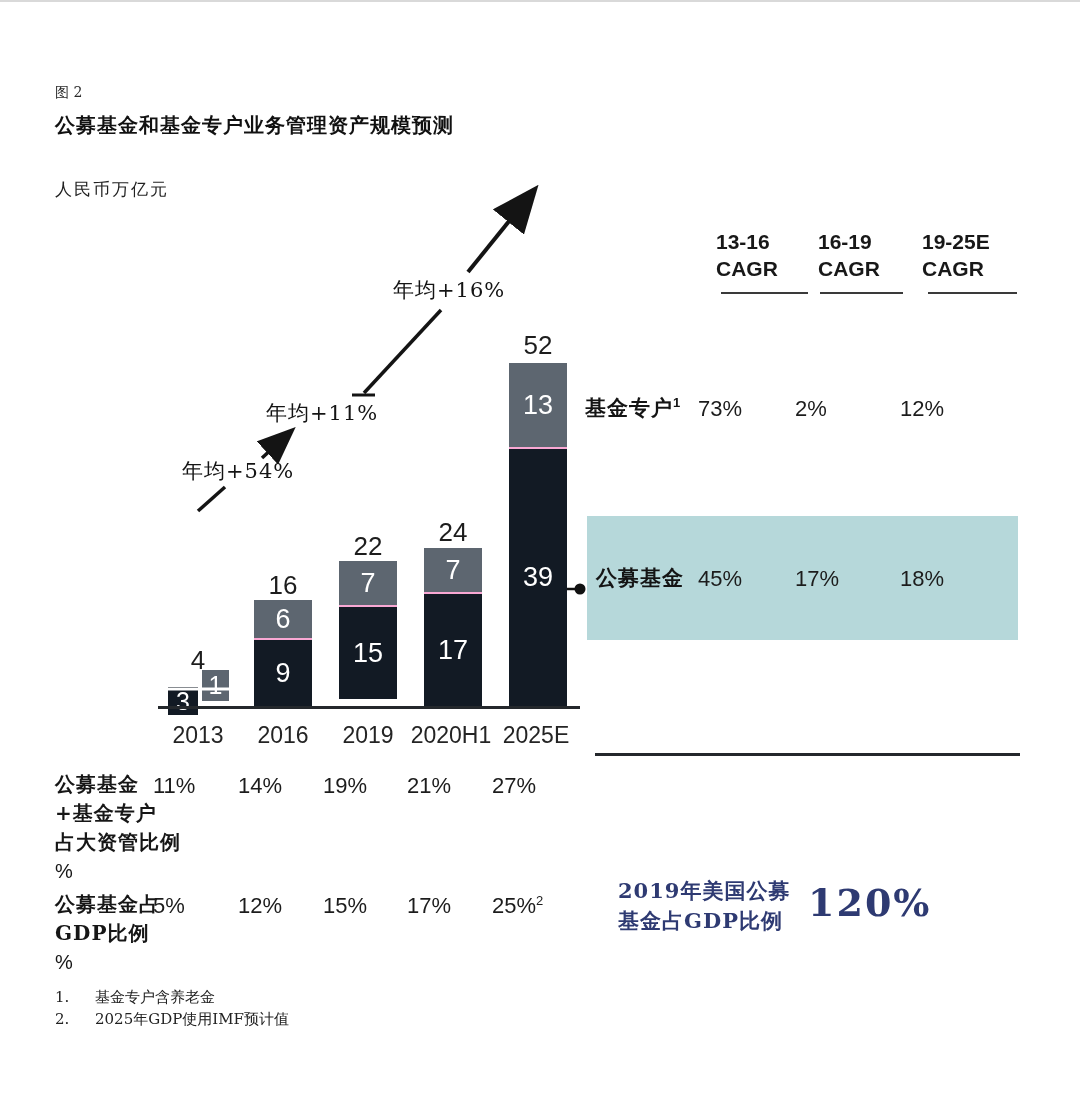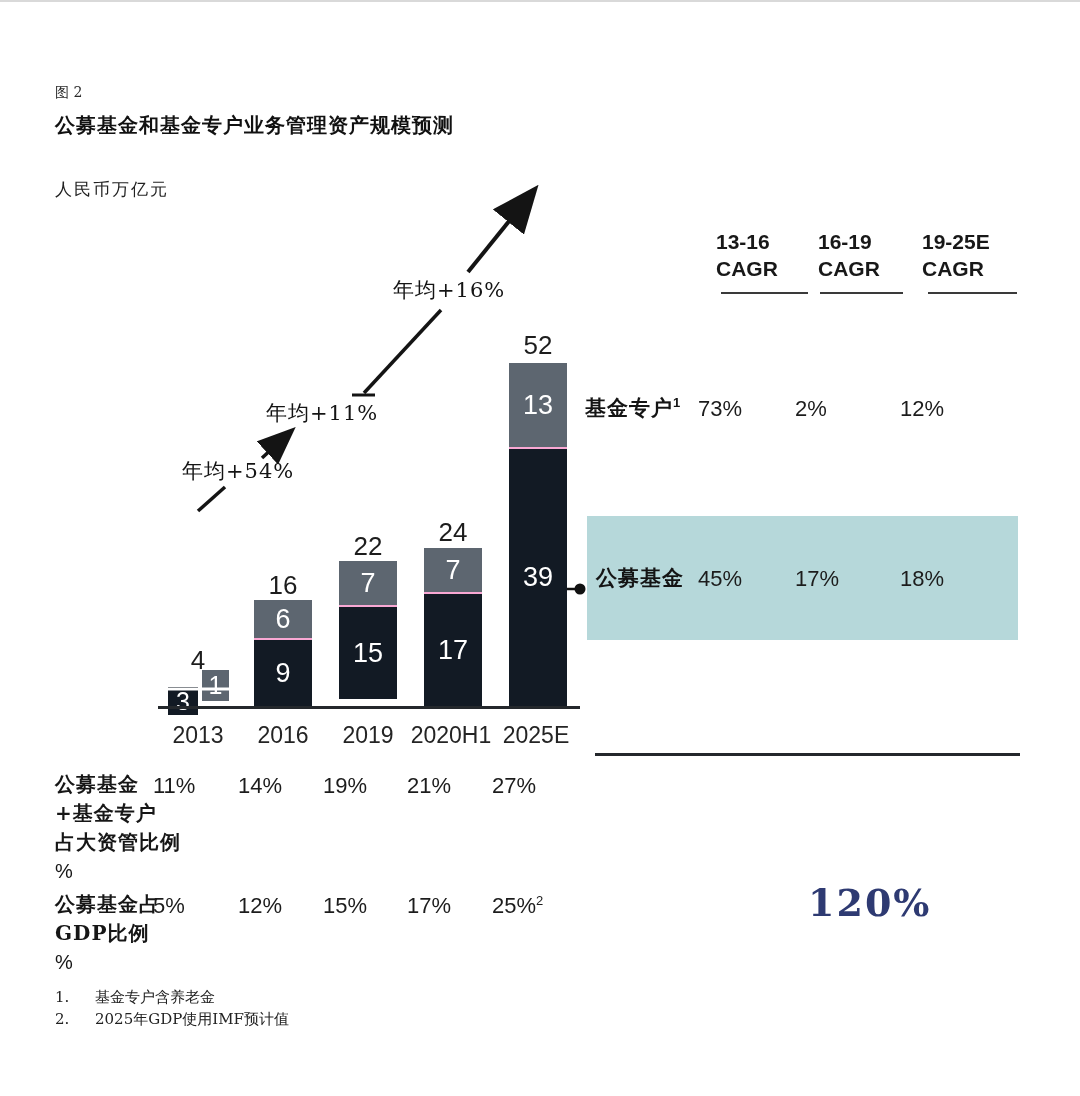--- a/index.html
+++ b/index.html
@@ -149,19 +149,23 @@
     <div class="metric-label">公募基金占</div>
     <div class="metric-label">GDP比例</div>
     <div class="metric-label" style="font-family:'Liberation Sans',sans-serif; font-weight:normal;">%</div>
   </div>
   <div class="abs metric-value" style="left:153px; top:893px;">5%</div>
   <div class="abs metric-value" style="left:238px; top:893px;">12%</div>
   <div class="abs metric-value" style="left:323px; top:893px;">15%</div>
   <div class="abs metric-value" style="left:407px; top:893px;">17%</div>
   <div class="abs metric-value" style="left:492px; top:893px;"><span>25%</span><sup>2</sup></div>
 
+  <div class="abs" style="left:618px; top:876px;">
+    <div class="us-note-line">2019年美国公募</div>
+    <div class="us-note-line">基金占GDP比例</div>
+  </div>
   <div class="abs us-note-value" style="left:808px; top:880px;">120%</div>
 
   <div class="abs footnote" style="left:55px; top:988px;">1.</div>
   <div class="abs footnote" style="left:95px; top:988px;">基金专户含养老金</div>
   <div class="abs footnote" style="left:55px; top:1010px;">2.</div>
   <div class="abs footnote" style="left:95px; top:1010px;">2025年GDP使用IMF预计值</div>
 </div>
 
 </body></html>

